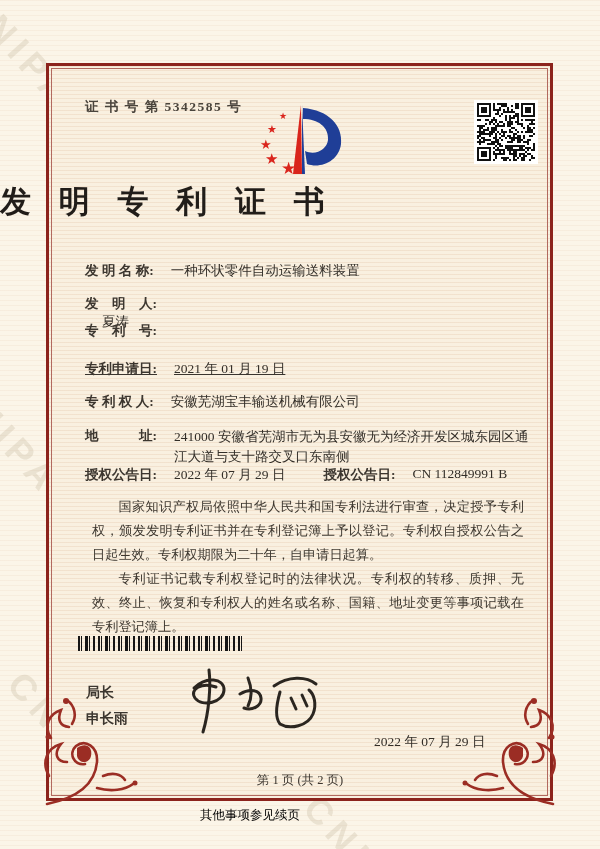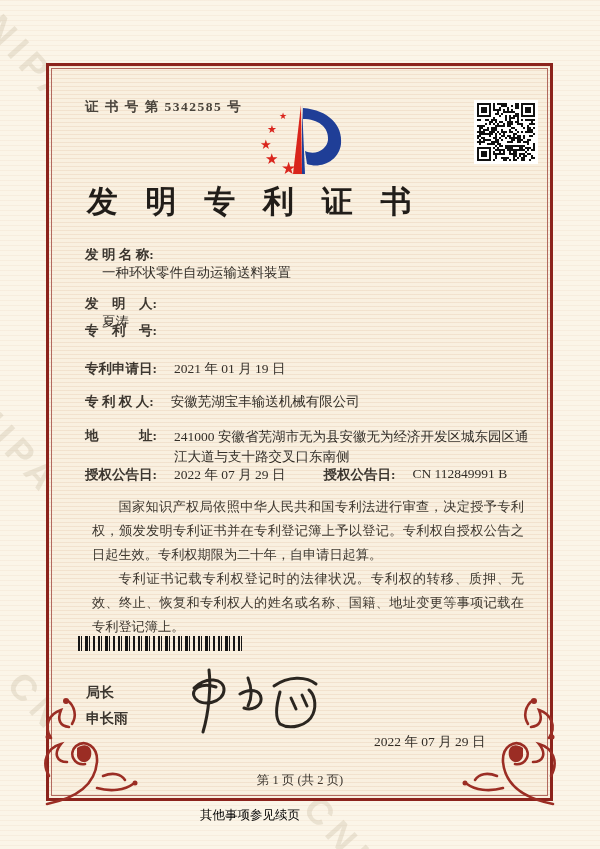--- a/index.html
+++ b/index.html
@@ -43,31 +43,31 @@
     color:#4a443c;font-weight:bold;
   }
   
   .logo{position:absolute;left:241px;top:100px;width:120px;height:80px;}
   .logo .star{position:absolute;color:#da251d;line-height:1;font-family:"DejaVu Sans",sans-serif;}
   
   .qr{position:absolute;left:474px;top:100px;width:64px;height:64px;background:#fff;
       display:flex;align-items:center;justify-content:center;}
   
   .title{
-    position:absolute;left:0;top:181px;width:508px;text-align:center;
+    position:absolute;left:0;top:181px;width:508px;text-align:left;
     font-size:31px;font-weight:bold;letter-spacing:10px;color:#211d19;
   }
   
   .field{position:absolute;left:85px;font-size:13.5px;display:flex;}
   .flabel{font-weight:bold;color:#3c362f;white-space:pre;flex:none;}
   .fvalue{margin-left:17px;color:#332e28;}
-  .f-name{top:246px;flex-direction:column;}
+  .f-name{top:262px;}
   .f-inventor{top:295px;flex-direction:column;}
   .f-patno{top:322px;}
-  .f-filing{top:360px;}
+  .f-filing{top:360px;text-decoration:underline;}
   .f-patentee{top:393px;}
   .f-address{top:427px;}
   .f-address .fvalue{width:366px;line-height:20px;}
   .f-grant{top:466px;width:430px;}
   .f-grant .pair{display:flex;}
   .f-grant .pair.second{margin-left:38px;}
   
   .body-text{
     position:absolute;left:84px;top:495px;width:432px;
     font-size:13.2px;line-height:24px;text-align:justify;color:#3d372f;margin-left:8px;

